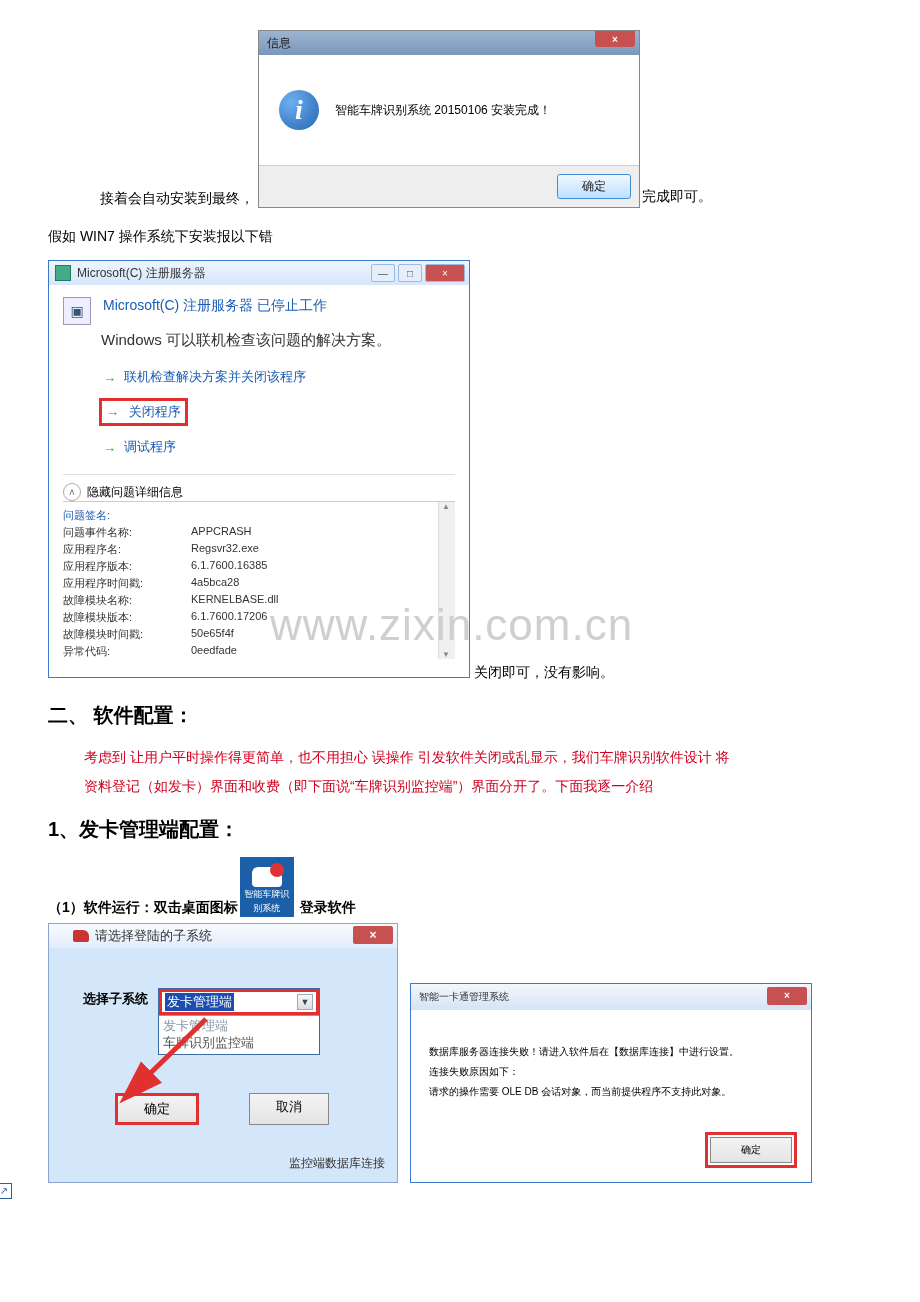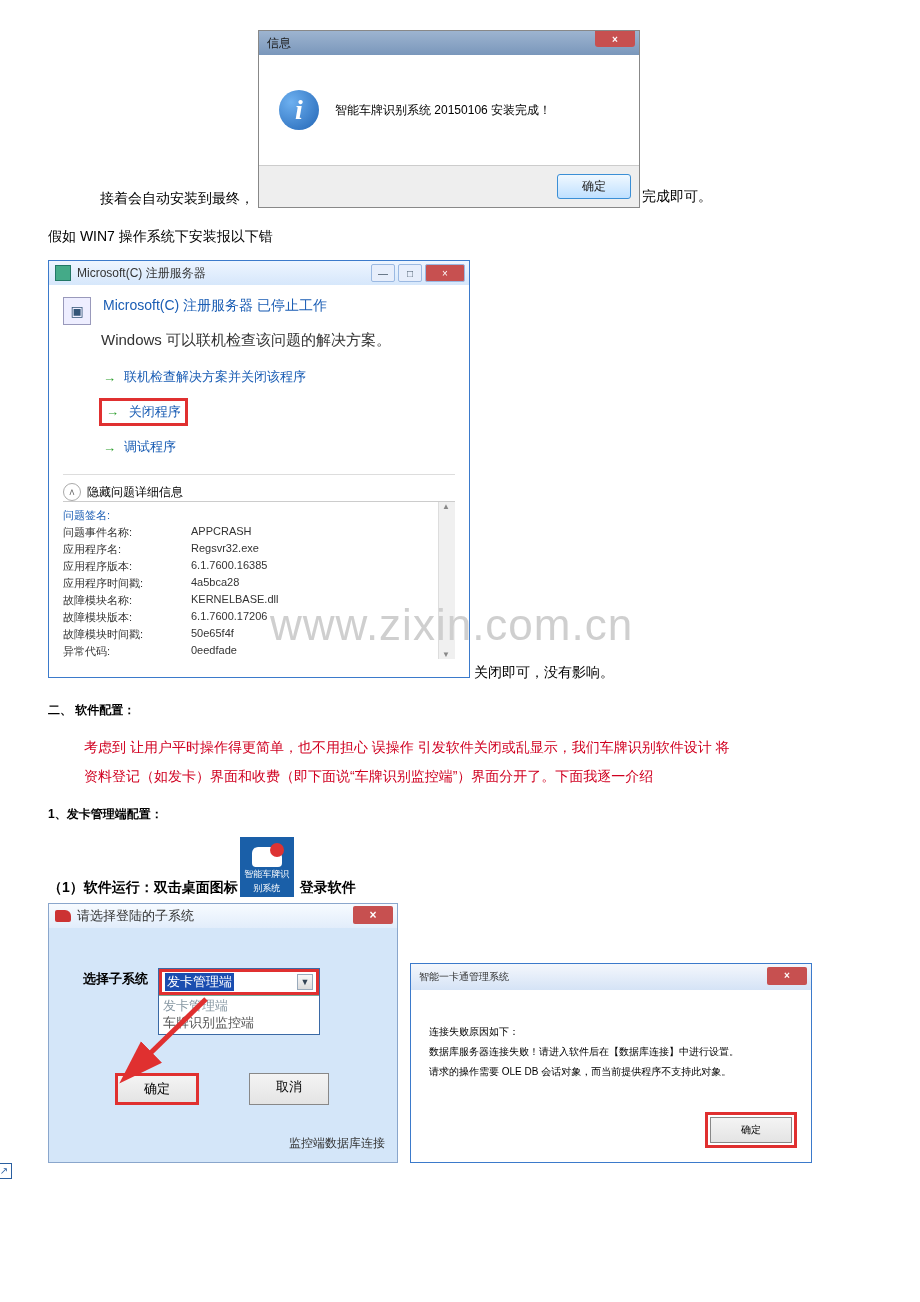--- a/index.html
+++ b/index.html
@@ -149,21 +149,21 @@
   }
   .crash-details .sig { color:#1a5db4; grid-column:1/3;}
   .crash-scroll { position:absolute; right:0; top:0; bottom:0; width:16px; background:#f0f0f0; border-left:1px solid #ddd;}
   .crash-scroll:before { content:"▲"; position:absolute; top:0; left:3px; font-size:8px; color:#888;}
   .crash-scroll:after { content:"▼"; position:absolute; bottom:0; left:3px; font-size:8px; color:#888;}
   .after-crash {
     display:flex; align-items:flex-end; gap:0;
   }
   .after-crash-text { padding-bottom:2px; padding-left:4px;}
   
-  .section-h { font-weight:bold; margin:18px 0 14px 0; font-size:12px;}
+  .section-h { font-weight:bold; margin:18px 0 14px 0; font-size:20px;}
   .red-text { color:#d00020;}
   .para { line-height:2.1; margin-left:36px; }
   
   .icon-row { display:flex; align-items:flex-end; gap:2px; margin-bottom:6px;}
   .desktop-icon {
     width: 54px; height: 60px; background:#1a5fa8;
     display:flex; flex-direction:column; align-items:center; justify-content:flex-end;
     color:#fff; font-size:9px; padding:2px; box-sizing:border-box; gap:1px;
   }
   .desktop-icon .car { width:30px; height:20px; background:#fff; border-radius:6px 10px 4px 4px; position:relative;}
@@ -171,21 +171,21 @@
   .desktop-icon .arrow-sq { position:absolute; left:-4px; bottom:14px; width:14px; height:14px; background:#fff; border:1px solid #2a5fa0; display:flex; align-items:center; justify-content:center; font-size:10px; color:#2a5fa0;}
   
   .subsys-dialog {
     width: 348px;
     border: 1px solid #8aa6cc;
     background: #d4e6f9;
     font-family: "Microsoft YaHei", SimSun, sans-serif;
     font-size: 13px;
   }
   .subsys-title {
-    height:24px; background:linear-gradient(#f7fbff,#e2edfb); display:flex; align-items:center; padding-left:6px; position:relative; color:#333;
+    height:24px; background:linear-gradient(#f7fbff,#e2edfb); display:flex; align-items:center; padding-left:24px; position:relative; color:#333;
   }
   .subsys-title .tico { width:16px; height:12px; background:#c33; margin-right:6px; border-radius:2px 6px 2px 2px;}
   .subsys-title .close { position:absolute; right:4px; top:2px; background:#c75050; color:#fff; width:40px; height:18px; border-radius:2px; display:flex; align-items:center; justify-content:center; font-weight:bold; font-size:12px;}
   .subsys-body { padding: 40px 20px 12px 34px;}
   .subsys-row { display:flex; align-items:flex-start; gap:10px;}
   .subsys-label { font-weight:bold; padding-top:2px;}
   .subsys-select {
     width: 160px; border:1px solid #3a69a5; background:#fff; position:relative;
   }
   .sel-redbox { border:3px solid #e03030; padding:1px 3px; display:flex; justify-content:space-between; align-items:center;}
@@ -381,22 +381,22 @@
         <path d="M 96 4 L 20 78" stroke="#e03030" stroke-width="5" fill="none" marker-end="url(#ah)"></path>
       </svg>
     </div>
 
     <div class="db-dialog">
       <div class="db-title">
         <span>智能一卡通管理系统</span>
         <div class="close">×</div>
       </div>
       <div class="db-body">
+        <p>数据库服务器连接失败！请进入软件后在【数据库连接】中进行设置。</p>
         <p>连接失败原因如下：</p>
-        <p>数据库服务器连接失败！请进入软件后在【数据库连接】中进行设置。</p>
         <p>请求的操作需要 OLE DB 会话对象，而当前提供程序不支持此对象。</p>
       </div>
       <div class="db-footer">
         <span class="db-btn-wrap">
           <span class="db-btn">确定</span>
         </span>
       </div>
     </div>
   </div>
 </div>

